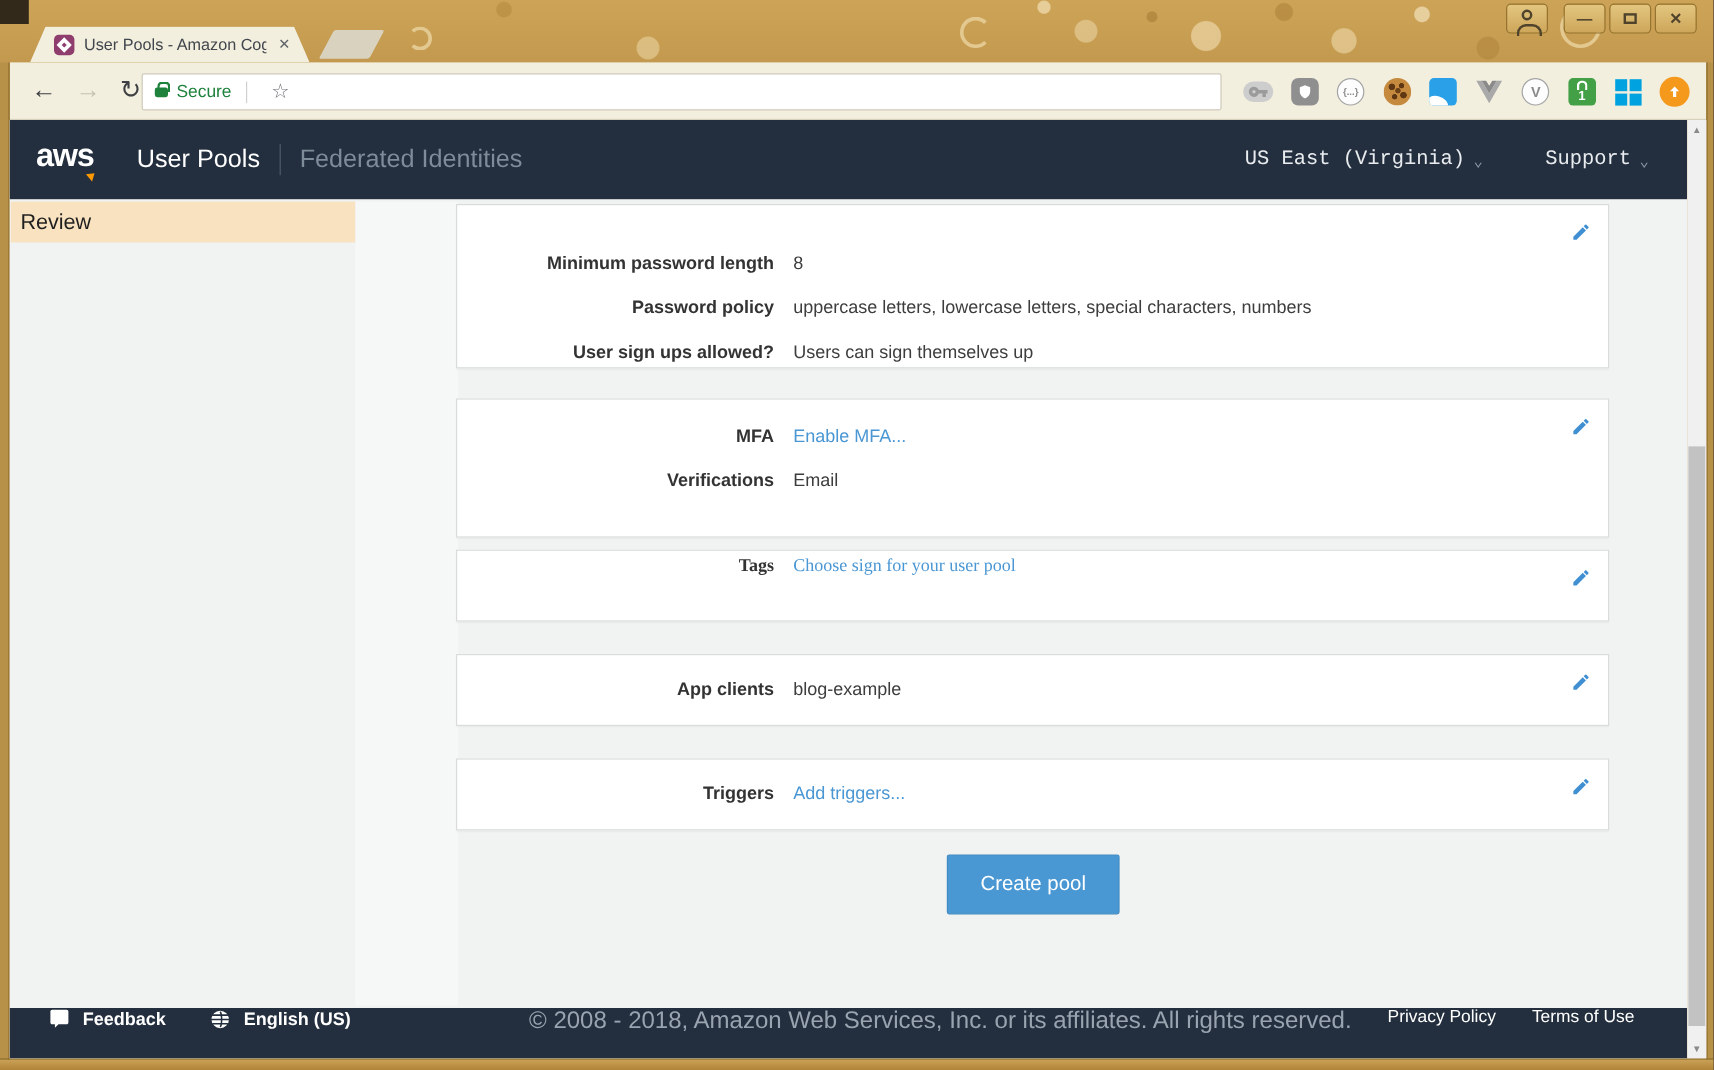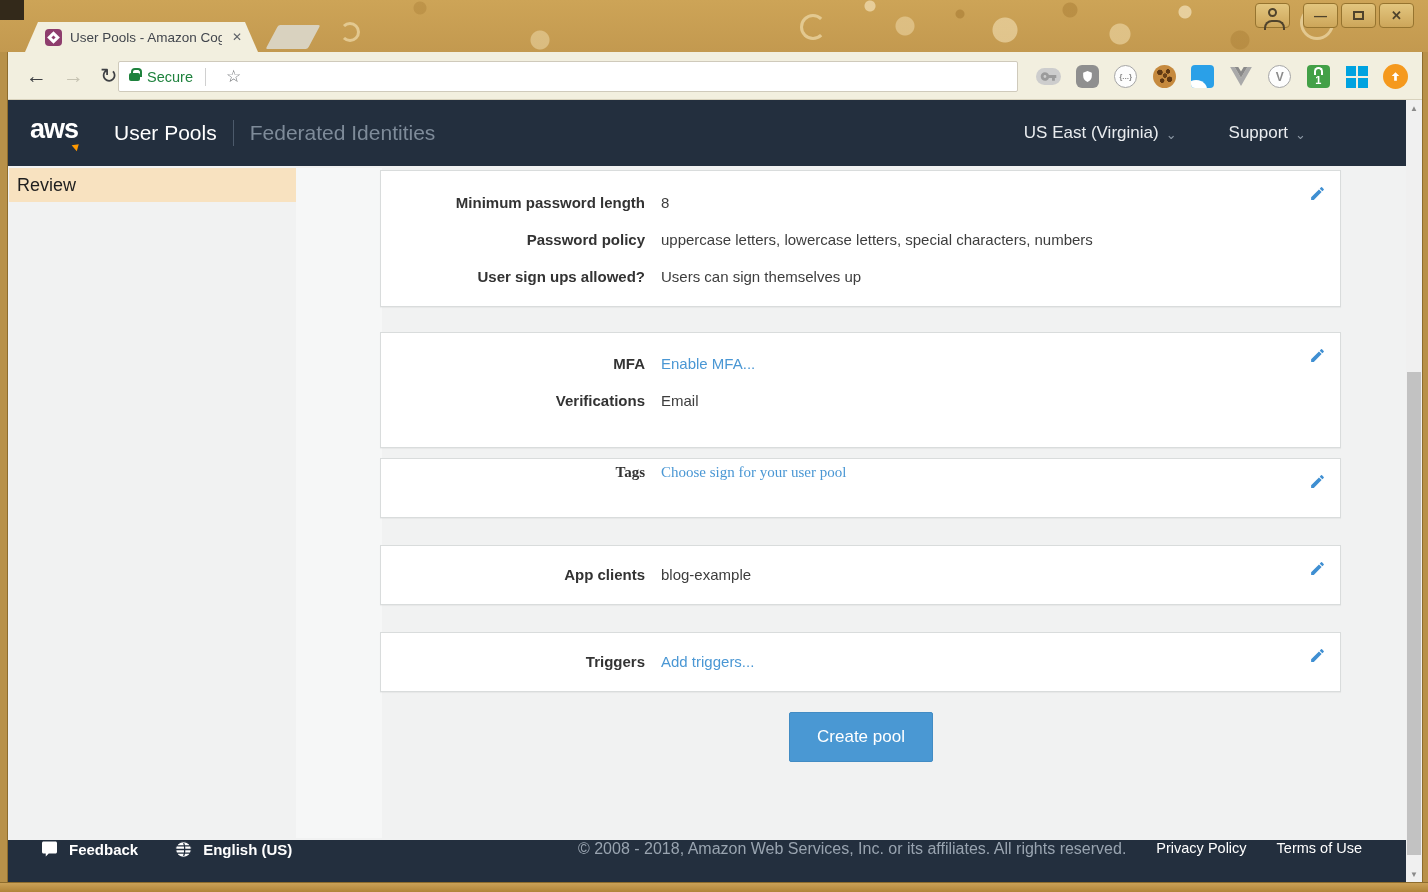--- a/index.html
+++ b/index.html
@@ -93,50 +93,50 @@
   
   .viewport { position:absolute; left:8px; top:100px; width:1398px; height:782px; background:#f1f2f2; overflow:hidden; }
 
   .aws-nav { position:absolute; left:0; top:0; width:100%; height:66px; background:#232f3e; display:flex; align-items:center; }
   .aws-logo { margin-left:22px; width:56px; color:#fff; font-weight:bold; font-size:27px; letter-spacing:-1px; line-height:1; position:relative; top:-4px; }
   .aws-swoosh { width:46px; height:9px; border-bottom:3px solid #ff9900; border-radius:0 0 55% 48% / 0 0 100% 90%; position:relative; left:2px; }
   .aws-swoosh::after { content:''; position:absolute; right:-3px; bottom:-5px; width:0; height:0; border:4px solid transparent; border-left:6px solid #ff9900; transform:rotate(-40deg); }
   .nav-primary { color:#ffffff; font-size:21px; margin-left:28px; }
   .nav-sep { width:1px; height:26px; background:#4c5a6b; margin:0 16px; }
   .nav-secondary { color:#7e8b99; font-size:21px; }
-  .nav-right { margin-left:auto; display:flex; align-items:flex-start; gap:52px; margin-right:100px; }
+  .nav-right { margin-left:auto; display:flex; align-items:flex-start; gap:52px; margin-right:32px;font-family:Liberation Mono, monospace; }
   .nav-region, .nav-support { color:#e9ecef; font-size:17px; display:flex; align-items:center; gap:7px; }
   .chev { color:#8d99a6; font-size:13px; position:relative; top:1px; }
 
   .page-body { position:absolute; left:0; top:66px; width:100%; height:674px; }
   .content-gap { position:absolute; left:288px; top:2px; width:86px; height:670px; background:#f6f7f7; }
   .review-item { position:absolute; left:1px; top:2px; width:287px; height:34px; background:#f8e2c0; color:#1f1f1f; font-size:18px; display:flex; align-items:center; padding-left:8px; }
 
   .panel { position:absolute; left:372px; width:961px; background:#fff; border:1px solid #d9dcdc; box-shadow:0 1px 1px rgba(0,0,0,.04); }
   .panel .rows { position:absolute; left:0; top:0; width:100%; }
   .row { display:flex; margin-bottom:19px; }
   .row-label { width:264px; text-align:right; font-weight:bold; color:#333; font-size:15px; line-height:18px; flex:0 0 auto; }
   .row-value { margin-left:16px; color:#3d3d3d; font-size:15px; line-height:18px; }
   .row-value.link { color:#4a97d4; }
   .edit-btn { position:absolute; right:14px; top:14px; width:17px; height:17px; }
   .edit-btn svg { width:17px; height:17px; fill:#3f8fd2; transform:rotate(0deg); }
 
-  #panel1 { top:4px; height:137px; } #panel1 .rows { padding-top:23px; }
+  #panel1 { top:4px; height:137px; } #panel1 .rows { padding-top:40px; }
   #panel2 { top:166px; height:116px; } #panel2 .rows { padding-top:22px; }
   #panel3 { top:292px; height:60px; } #panel3 .rows { padding-top:4px;font-family:Liberation Serif, serif; }
   #panel4 { top:379px; height:60px; } #panel4 .rows { padding-top:20px; }
   #panel5 { top:466px; height:60px; } #panel5 .rows { padding-top:20px; }
 
   .create-btn { position:absolute; left:781px; top:546px; width:144px; height:50px; background:#4a98d3; border:1px solid #428cc4; border-radius:2px; color:#fff; font-size:17px; display:flex; align-items:center; justify-content:center; font-family:"Liberation Sans", sans-serif; }
 
   .aws-footer { position:absolute; left:0; bottom:0; width:100%; height:42px; background:#232f3e; display:flex; align-items:flex-start; font-size:15px; }
   .foot-item { display:flex; align-items:center; gap:10px; color:#fff; font-weight:bold; }
   .foot-feedback { margin-left:32px; }
   .foot-lang { margin-left:36px; }
-  .foot-copy { margin-left:auto; color:#99a4b0; font-size:16px; font-weight:normal; }
+  .foot-copy { margin-left:auto; color:#99a4b0; font-size:20px; font-weight:normal; }
   .foot-link { color:#ffffff; font-size:14.5px; font-weight:normal; }
   .foot-privacy { margin-left:30px; }
   .foot-terms { margin-left:30px; margin-right:44px; }
 
   
   .scrollbar { position:absolute; left:1406px; top:100px; width:16px; height:782px; background:#f0f0f0; }
   .sb-arrow { position:absolute; left:0; width:16px; height:16px; color:#8a8a8a; font-size:8px; display:flex; align-items:center; justify-content:center; }
   .sb-up { top:0; } .sb-down { bottom:0; }
   .sb-thumb { position:absolute; left:1px; top:272px; width:14px; height:483px; background:#c2c2c2; }
 </style>

